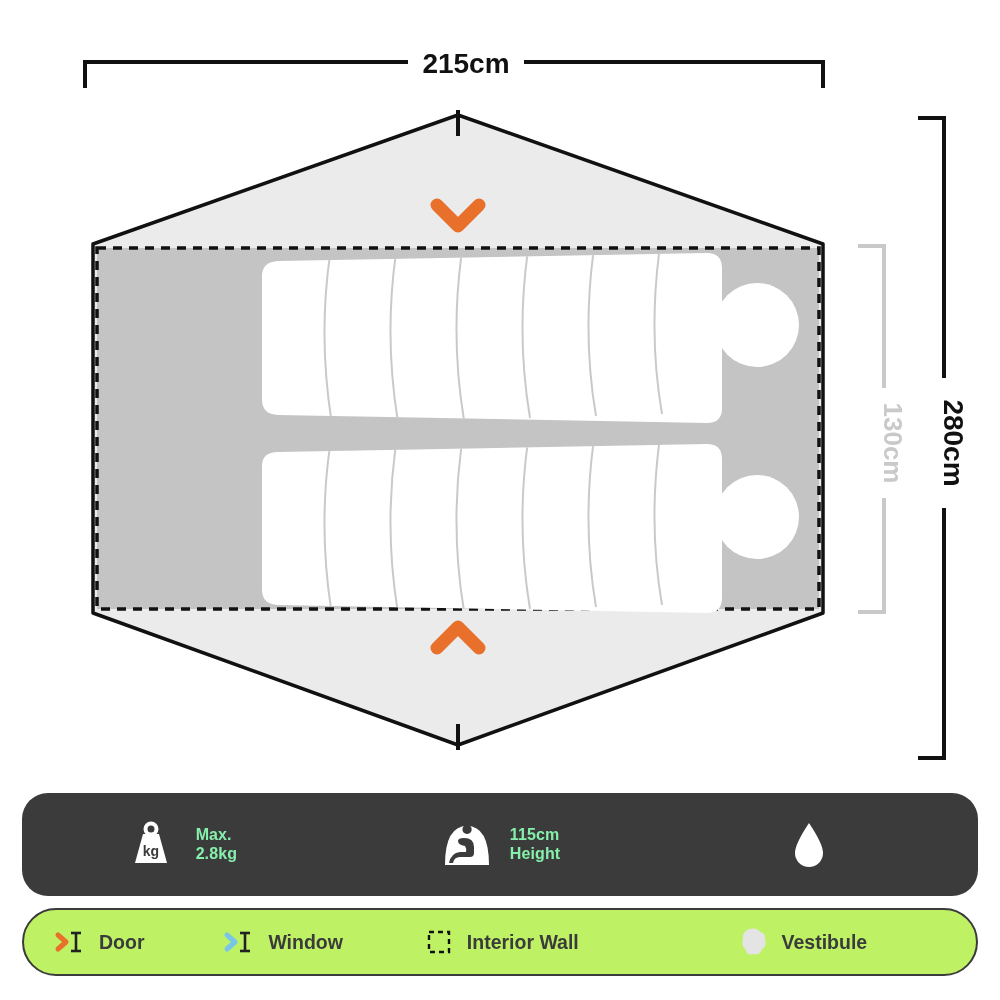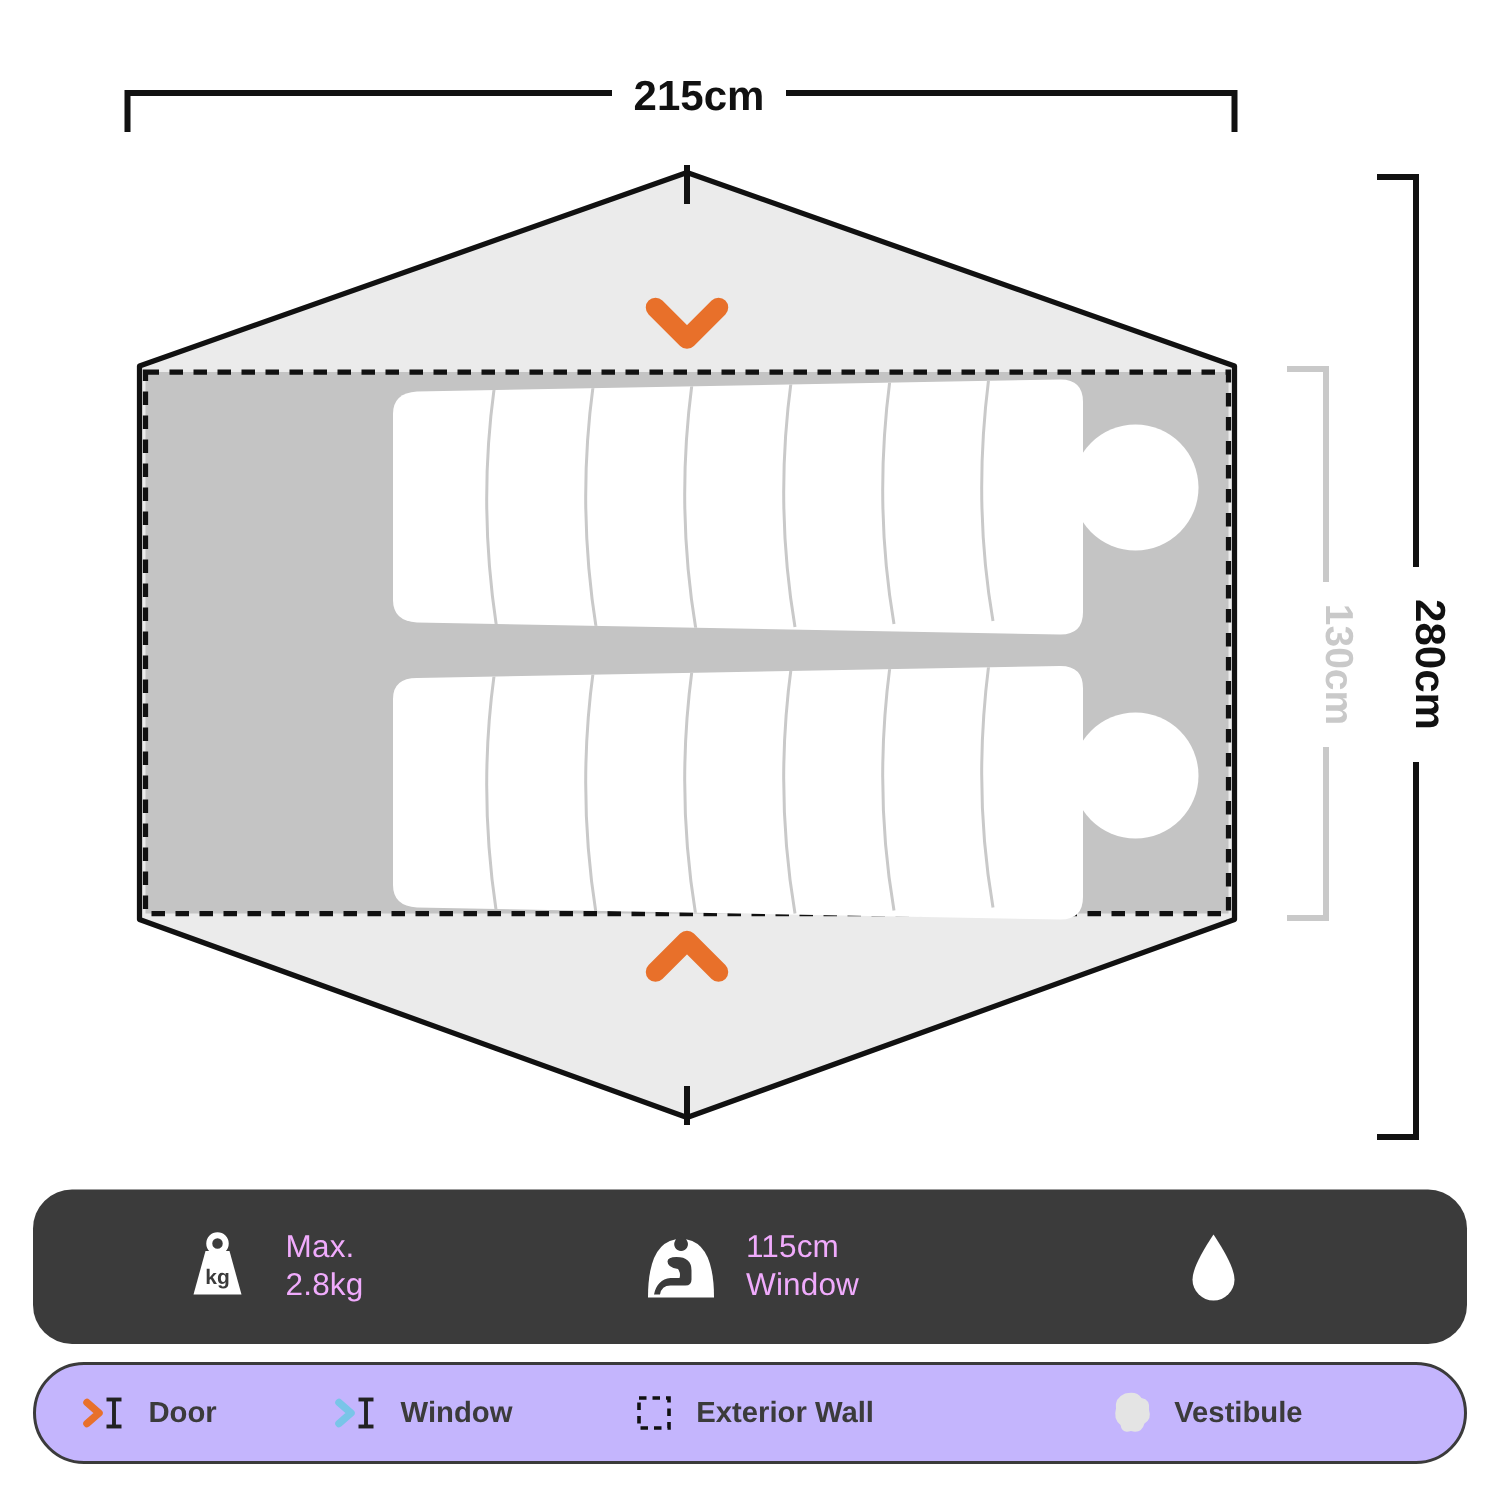--- a/index.html
+++ b/index.html
@@ -29,34 +29,34 @@
     align-items: center;
     justify-content: center;
     gap: 14px;
   }
   .spec-icon {
     width: 56px; height: 56px;
     display: flex; align-items: center; justify-content: flex-start;
     flex: 0 0 auto;
   }
   .spec-text {
-    color: #f0abfc;
-    font-size: 21px;
-    font-weight: normal;
+    color: #86efac;
+    font-size: 16px;
+    font-weight: bold;
     line-height: 1.18;
     white-space: pre-line;
     letter-spacing: .1px;
   }
 
   
   .legend-bar {
     position: absolute;
     left: 22px; top: 908px;
     width: 956px; height: 68px;
-    background: #c4b5fd;
+    background: #bef264;
     border: 2px solid #3b3b3b;
     border-radius: 34px;
     display: flex;
     align-items: center;
     padding: 0 30px;
   }
   .legend-item {
     display: flex;
     align-items: center;
     gap: 11px;
@@ -165,21 +165,21 @@
     <div class="spec-item">
       <div class="spec-icon">
         <svg width="54" height="50" viewBox="0 0 54 50">
           <path d="M5 45 Q5 6 27 6 Q49 6 49 45 Z" fill="#ffffff"></path>
           <path d="M27 14 a4.6 4.6 0 1 1 .1 0 Z" fill="#3b3b3b"></path>
           <path d="M24 18 Q34 18 34 27 L34 33 Q34 37 30 37 L20 37 Q14 37 13 43
                    L9 43 Q11 33 20 32 L26 32 Q27 29 25 26 Q18 25 18 21 Q18 18 24 18 Z" fill="#3b3b3b"></path>
         </svg>
       </div>
       <div class="spec-text">115cm
-Window</div>
+Height</div>
     </div>
 
 
     <div class="spec-item">
       <div class="spec-icon">
         <svg width="36" height="50" viewBox="0 0 36 50">
           <path d="M18 3 Q32 24 32 33 A14 14 0 0 1 4 33 Q4 24 18 3 Z" fill="#ffffff"></path>
         </svg>
       </div>
     </div>
@@ -214,21 +214,21 @@
     </div>
 
     <div class="lg-spacer"></div>
 
     <div class="legend-item">
       <div class="legend-icon">
         <svg width="28" height="28" viewBox="0 0 28 28">
           <rect x="4" y="4" width="20" height="20" fill="none" stroke="#111111" stroke-width="2.4" stroke-dasharray="5 4"></rect>
         </svg>
       </div>
-      <span class="legend-label">Exterior Wall</span>
+      <span class="legend-label">Interior Wall</span>
     </div>
 
     <div class="lg-spacer"></div>
 
 
     <div class="lg-spacer"></div>
 
     <div class="legend-item">
       <div class="legend-icon">
         <svg width="30" height="32" viewBox="0 0 30 32">

